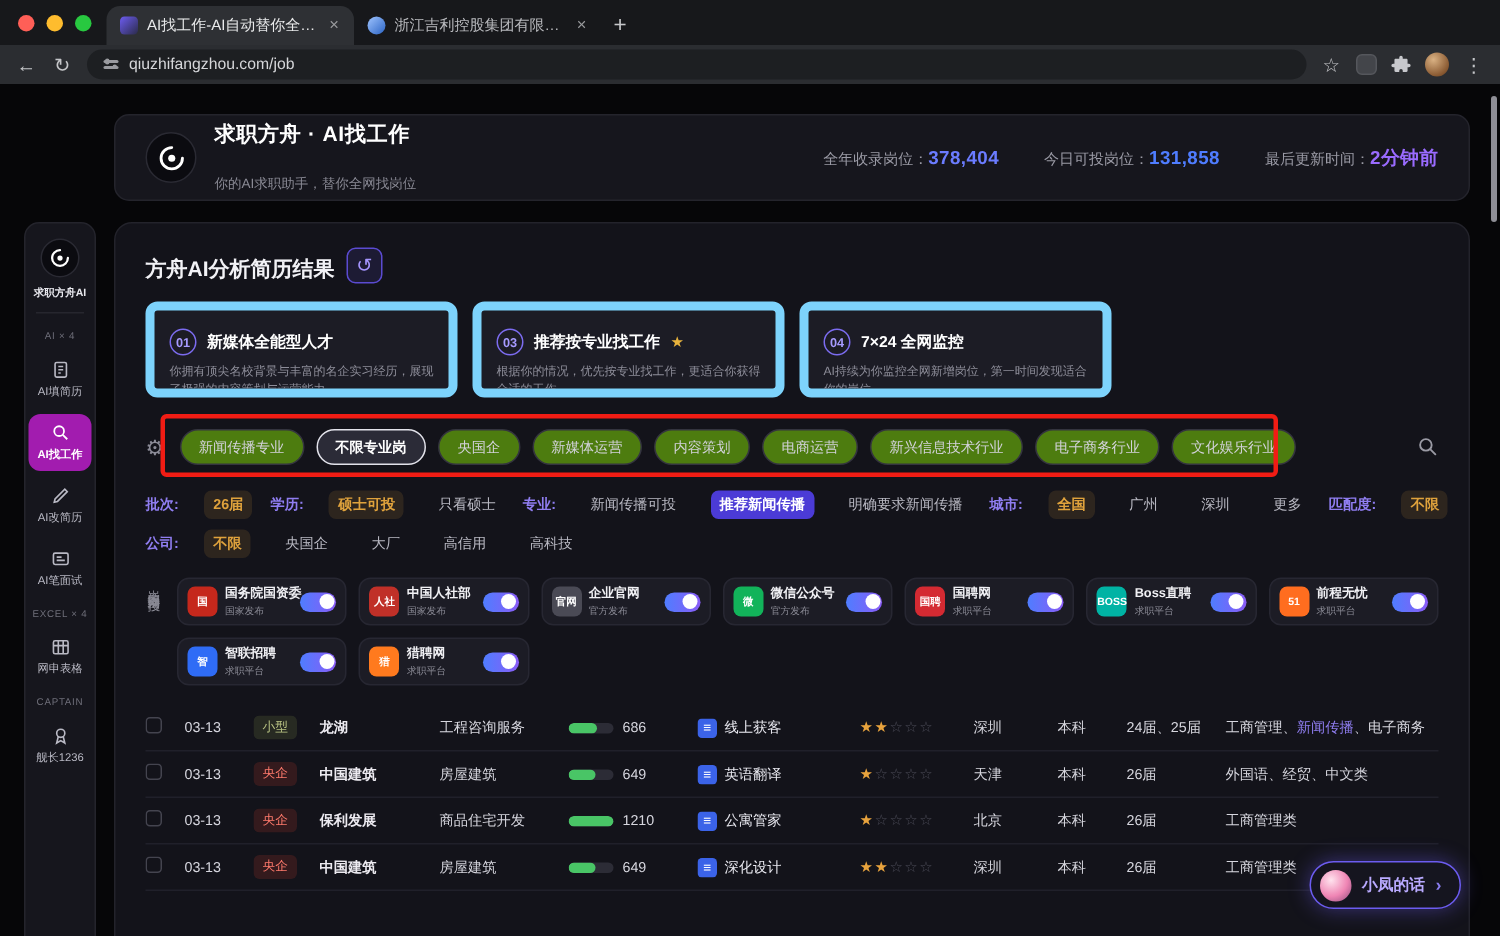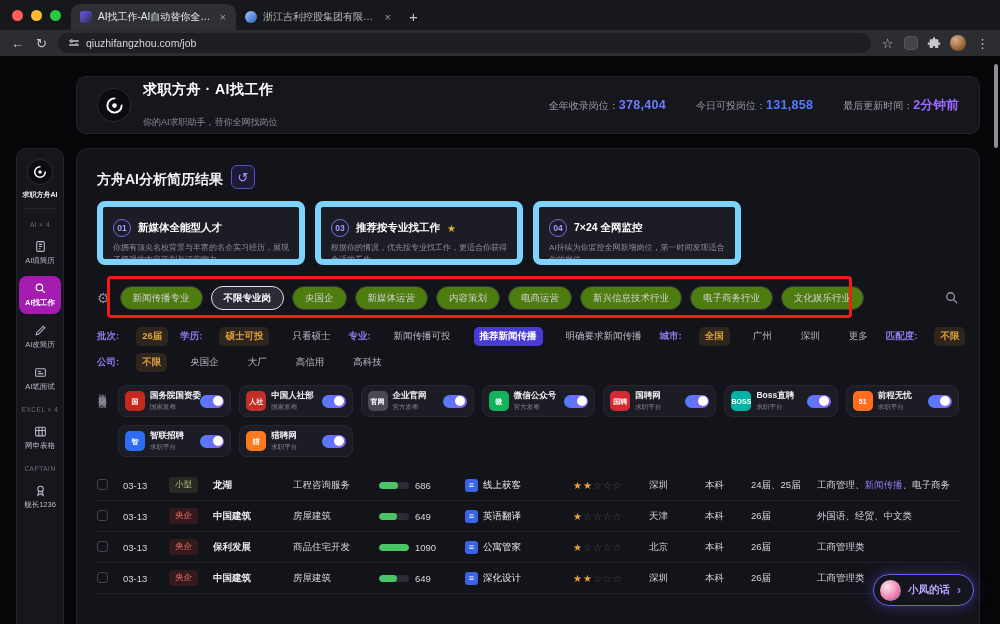--- a/index.html
+++ b/index.html
@@ -507,21 +507,21 @@
         <div class="tc"><span class="cbox"></span></div>
         <div class="tc">03-13</div>
         <div class="tc"><span class="tag" data-variant="red">央企</span></div>
         <div class="tc co">保利发展</div>
         <div class="tc">商品住宅开发</div>
         <div class="tc">
             <span class="credit">
               <span class="cbar">
                 <span class="cfill" style="width: 99%;"></span>
               </span>
-              <span>1090</span>
+              <span>1210</span>
             </span>
           </div>
         <div class="tc">
             <span class="job">
               <span class="jicon">≡</span>
               <span>公寓管家</span>
             </span>
           </div>
         <div class="tc stars"><span class="on">★</span><span class="off">☆☆☆☆</span></div>
         <div class="tc">北京</div>

